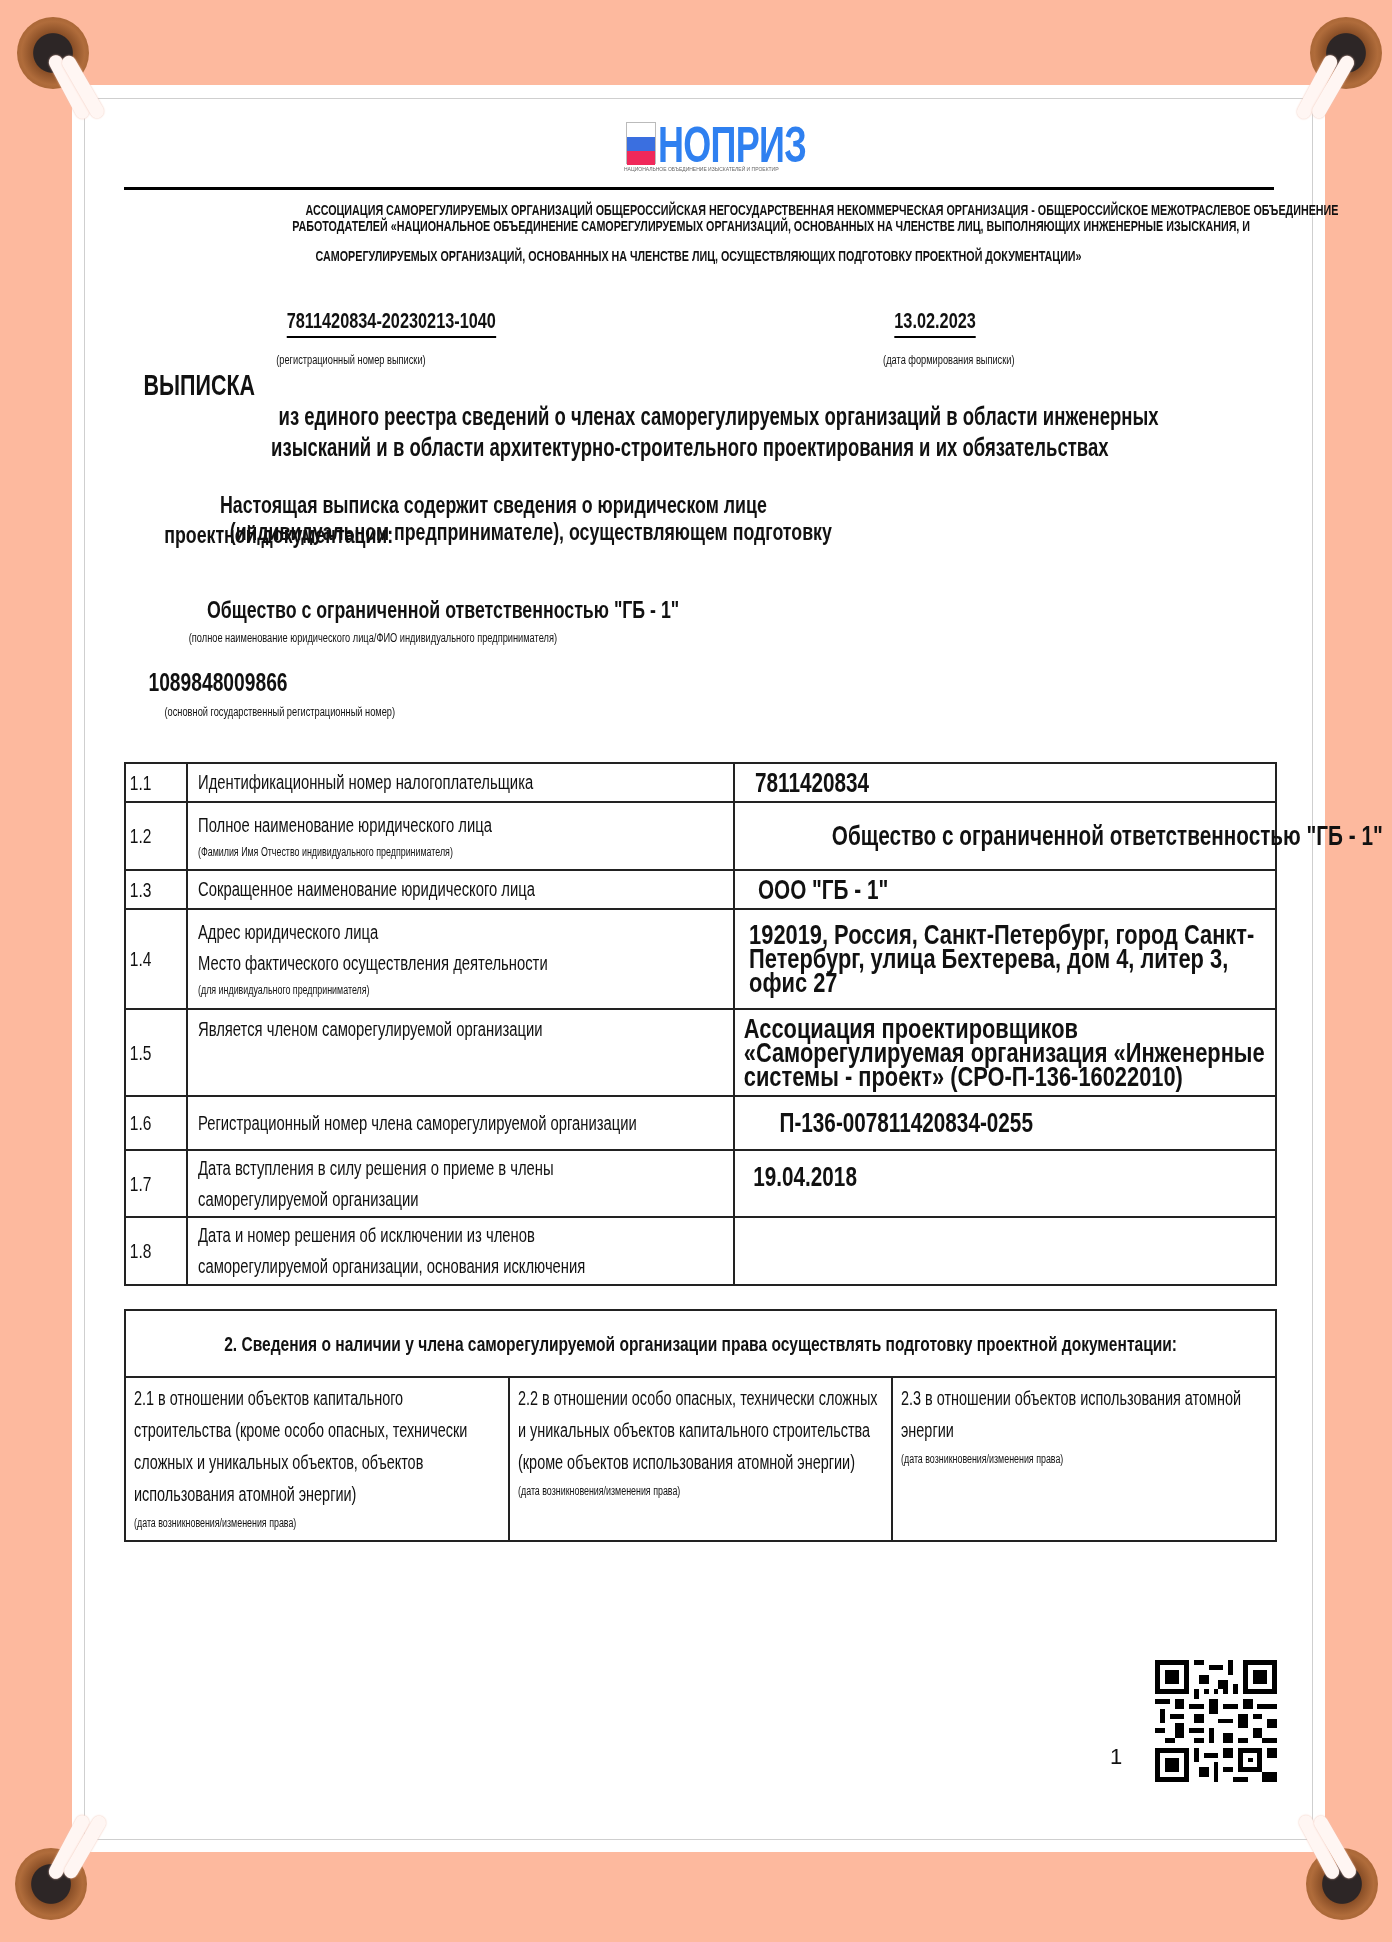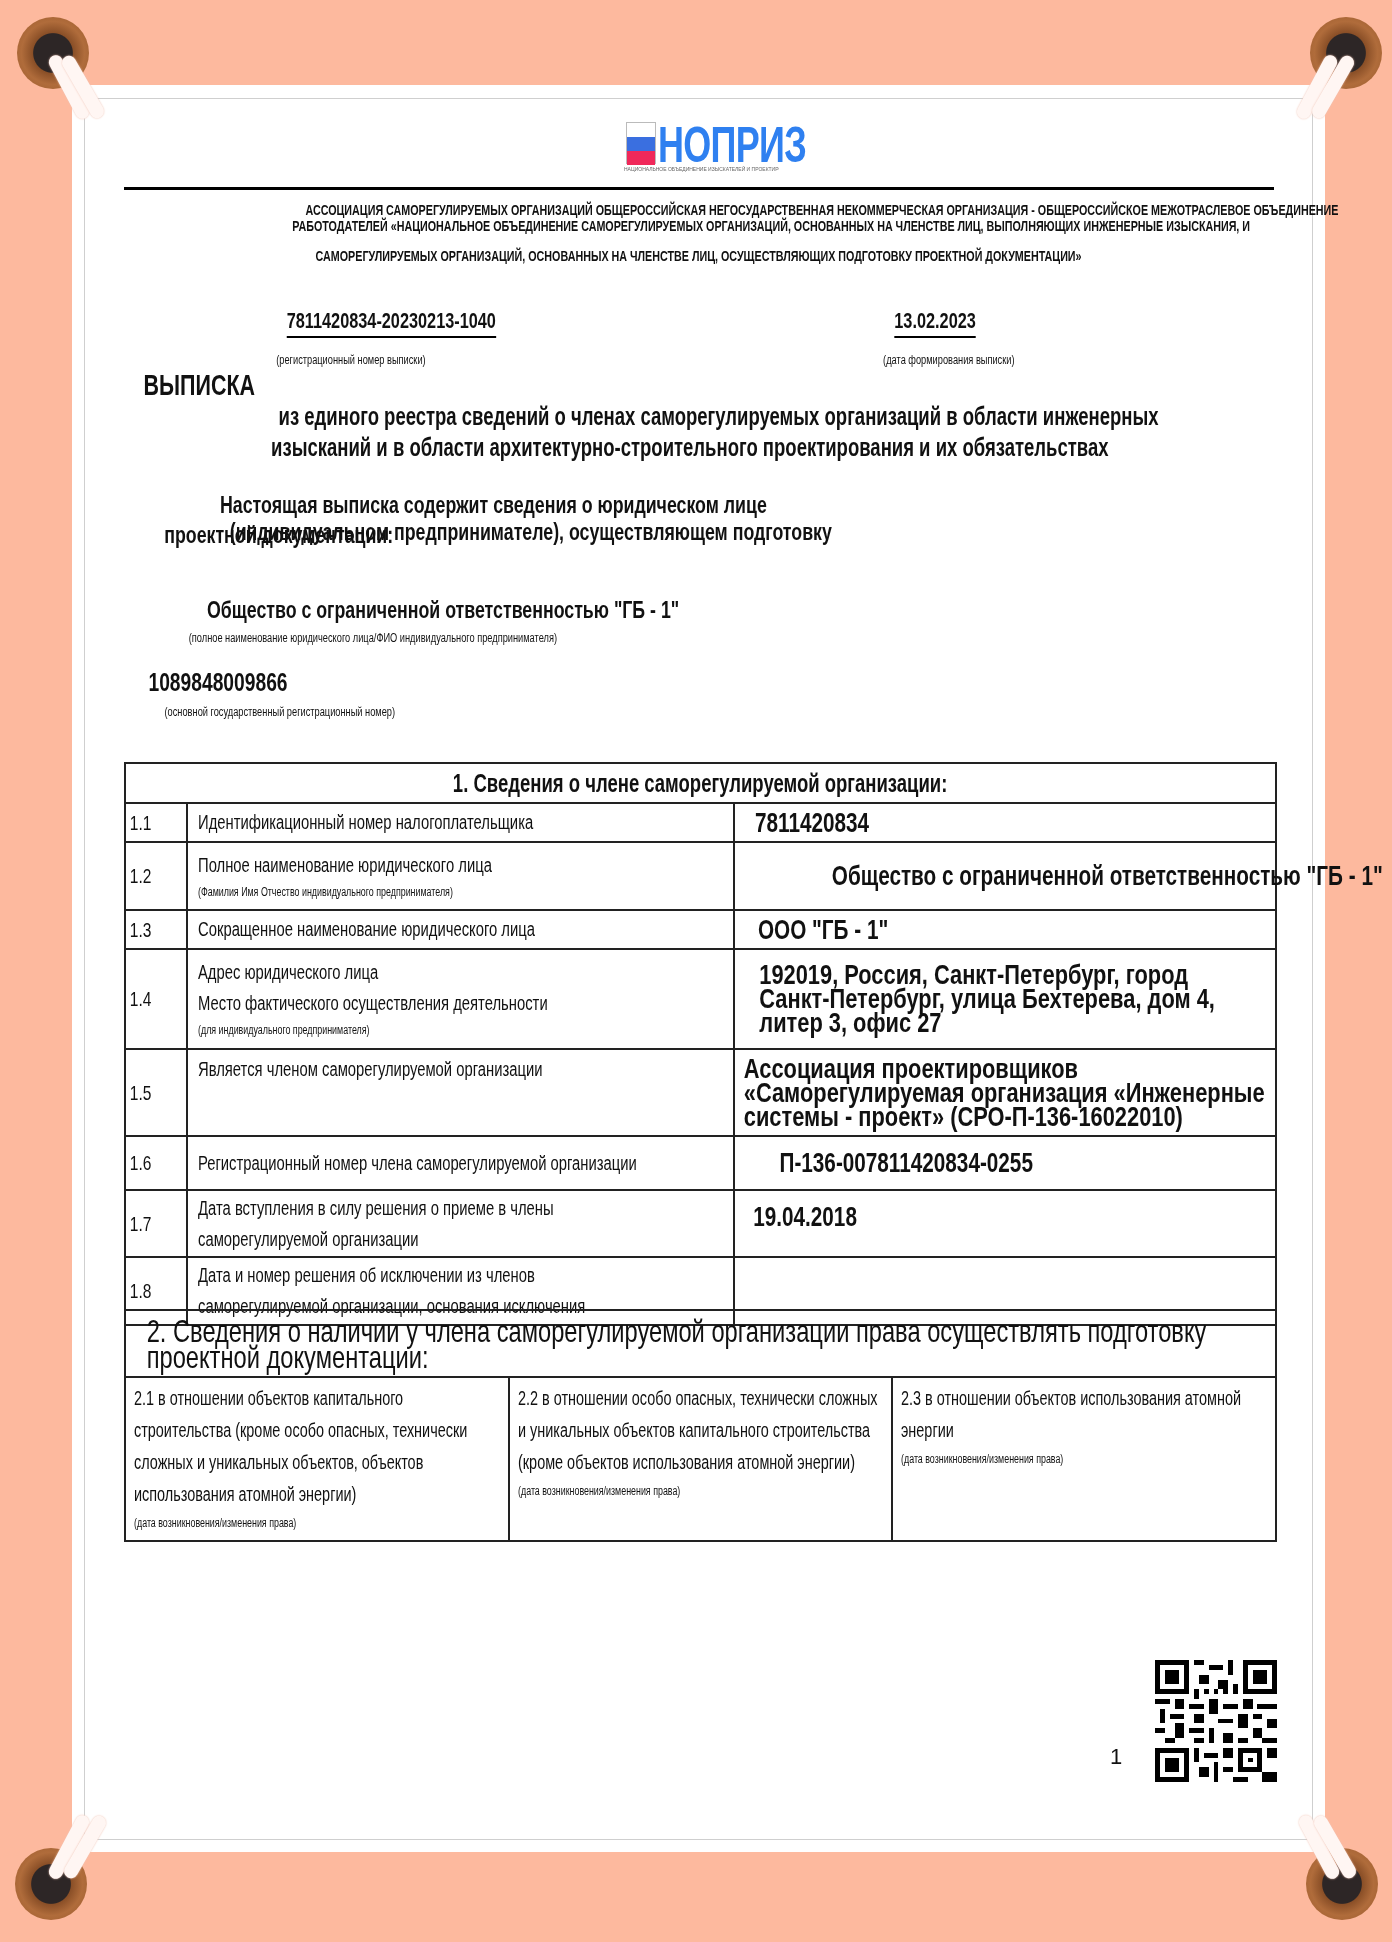--- a/index.html
+++ b/index.html
@@ -45,21 +45,21 @@
   table.t1 { position: absolute; left: 124px; top: 762px; width: 1151px; border-collapse: collapse; table-layout: fixed; }
   table.t1 td { border: 2px solid #222; vertical-align: middle; }
   .sec-head { text-align: center; font-size: 25px; font-weight: bold; height: 40px; }
   .num { text-align: left; font-size: 21px; width: 62px; }
   .lbl { font-size: 20px; padding-left: 10px; line-height: 31px; }
   .lbl .small { font-size: 12px; line-height: 22px; }
   .val { text-align: left; font-size: 28px; font-weight: bold; line-height: 24px; }
 
   table.t2 { position: absolute; left: 124px; top: 1309px; width: 1151px; border-collapse: collapse; table-layout: fixed; }
   table.t2 td { border: 2px solid #222; }
-  .sec2-head { font-size: 32px; font-weight: normal; line-height: 26px; height: 67px; vertical-align: middle; padding: 0 20px; }
+  .sec2-head { text-align: center; font-size: 21px; font-weight: bold; line-height: 26px; height: 67px; vertical-align: middle; padding: 0 20px; }
   .rcell { vertical-align: top; font-size: 19.5px; line-height: 32px; padding: 4px 8px 2px 8px; height: 164px; }
   .rcell .small { font-size: 12px; line-height: 26px; }
   .rval { text-align: center; font-size: 21px; font-weight: bold; height: 35px; vertical-align: middle; }
 
   .qr { position: absolute; left: 1155px; top: 1660px; width: 122px; height: 122px; }
   .page-num { position: absolute; left: 1110px; top: 1744px; font-size: 22px; }
 </style>
 </head>
 <body>
 
@@ -141,23 +141,20 @@
   <span class="cond caption">(основной государственный регистрационный номер)</span>
 </div>
 
 <table class="t1">
   <colgroup>
       <col style="width:62px">
       <col style="width:547px">
       <col style="width:542px">
     </colgroup>
   <tbody>
-      <tr>
-    <td colspan="3" class="sec-head"><span class="cond">1. Сведения о члене саморегулируемой организации:</span></td>
-  </tr>
   <tr style="height:39px">
     <td class="num"><span class="cond">1.1</span></td>
     <td class="lbl"><span class="cond-l">Идентификационный номер налогоплательщика</span></td>
     <td class="val"><span class="cond">7811420834</span></td>
   </tr>
   <tr style="height:68px">
     <td class="num"><span class="cond">1.2</span></td>
     <td class="lbl">
           <div><span class="cond-l">Полное наименование юридического лица</span></div>
           <div class="small"><span class="cond-l">(Фамилия Имя Отчество индивидуального предпринимателя)</span></div>
@@ -169,21 +166,21 @@
     <td class="lbl"><span class="cond-l">Сокращенное наименование юридического лица</span></td>
     <td class="val"><span class="cond">ООО "ГБ - 1"</span></td>
   </tr>
   <tr style="height:100px">
     <td class="num"><span class="cond">1.4</span></td>
     <td class="lbl">
           <div><span class="cond-l">Адрес юридического лица</span></div>
           <div><span class="cond-l">Место фактического осуществления деятельности</span></div>
           <div class="small"><span class="cond-l">(для индивидуального предпринимателя)</span></div>
         </td>
-    <td class="val" style="padding:0 24px;border-radius:8px;">
+    <td class="val" style="padding:0 14px;border-radius:8px;">
           <div style="transform:scaleX(0.78);width:128%;margin-left:-14%;">192019, Россия, Санкт-Петербург, город Санкт-Петербург, улица Бехтерева, дом 4, литер 3, офис 27</div>
         </td>
   </tr>
   <tr style="height:87px">
     <td class="num"><span class="cond">1.5</span></td>
     <td class="lbl" style="vertical-align:top;padding-top:4px;"><span class="cond-l">Является членом саморегулируемой организации</span></td>
     <td class="val" style="padding:0 8px;">
           <div style="transform:scaleX(0.78);width:128%;margin-left:-14%;">Ассоциация проектировщиков «Саморегулируемая организация «Инженерные системы - проект» (СРО-П-136-16022010)</div>
         </td>
   </tr>

